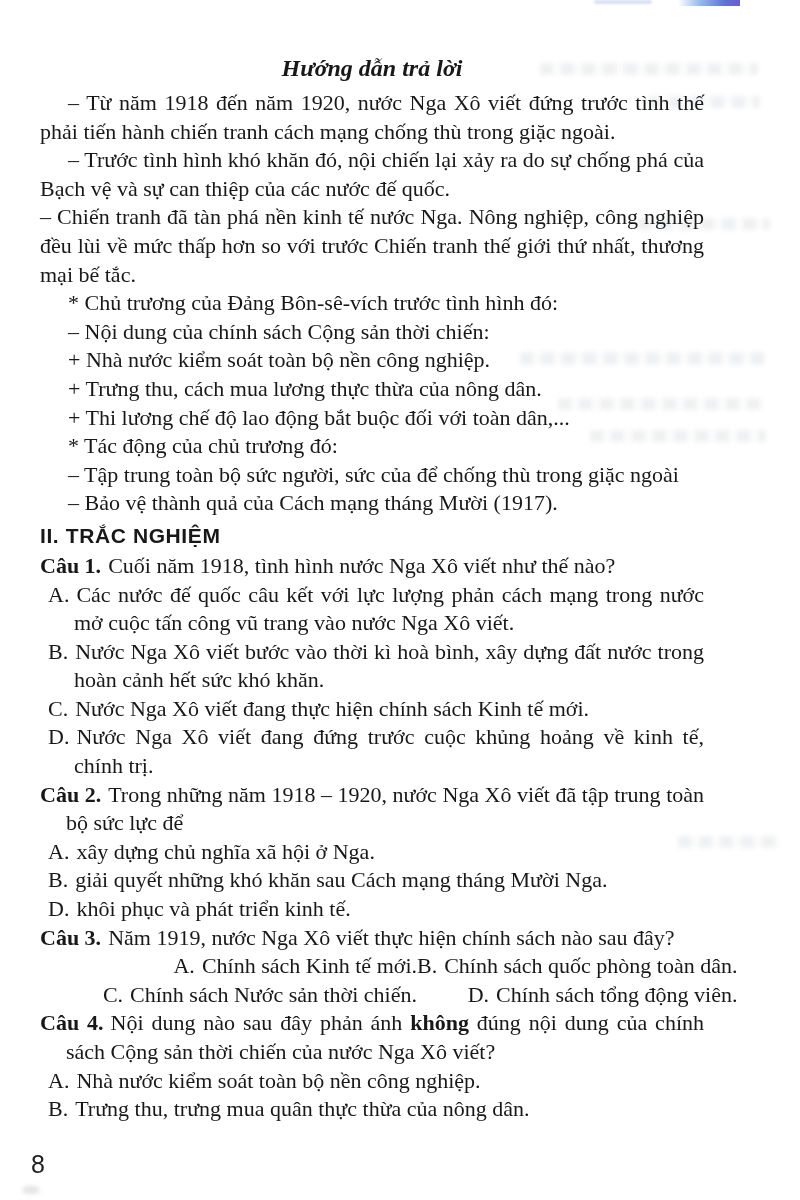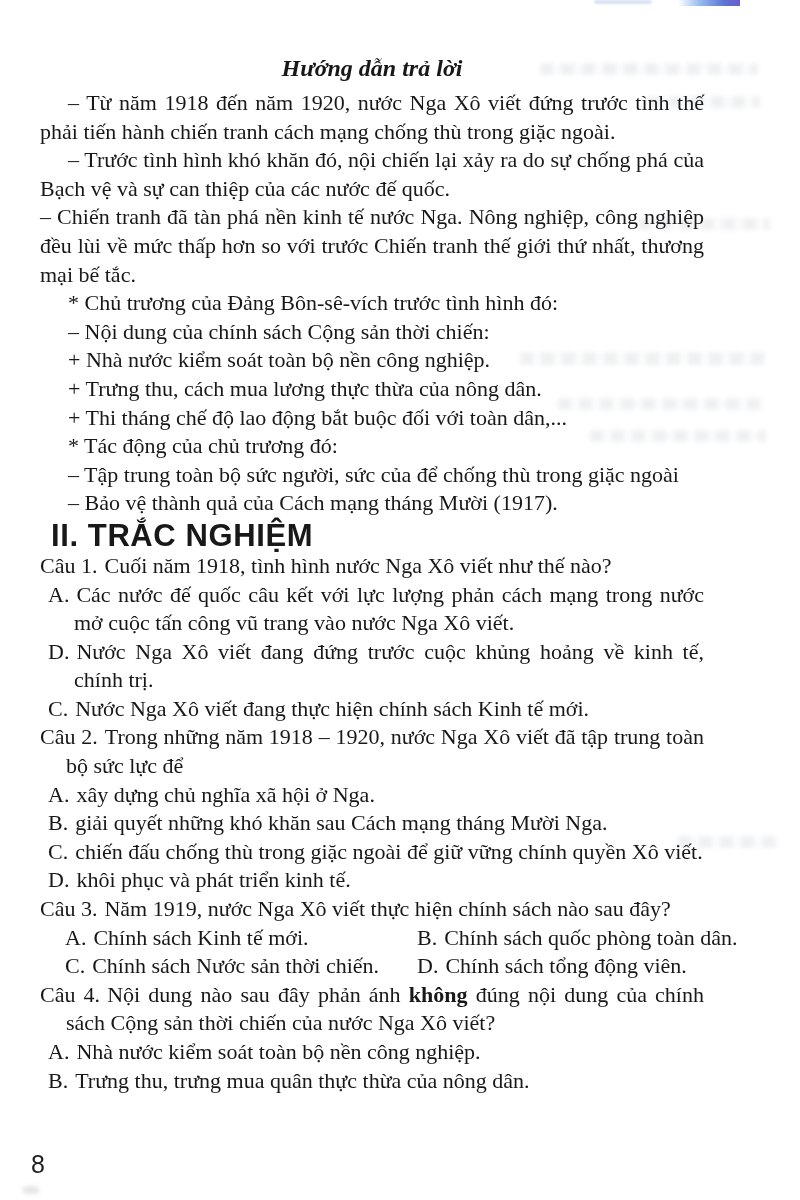--- a/index.html
+++ b/index.html
@@ -26,51 +26,51 @@
     font-weight: bold;
     font-style: italic;
     margin: 0 0 5px 0;
     line-height: 32px;
   }
   .para { margin: 0; text-align: justify; }
   .para.indent { text-indent: 28px; }
 
   .section-heading {
     font-family: "Liberation Sans", "DejaVu Sans", sans-serif;
-    font-size: 31px;
+    font-size: 21px;
     font-weight: bold;
     letter-spacing: 0.6px;
-    margin: 3px 0 2px 11px;
+    margin: 3px 0 2px 0;
     line-height: 29px;
   }
 
   .question { margin: 0; }
   .qline {
     margin: 0;
     text-align: justify;
     padding-left: 26px;
     text-indent: -26px;
   }
-  .qlabel { font-weight: normal; margin-right: 7px; }
+  .qlabel { font-weight: bold; margin-right: 7px; }
   .q-bold { font-weight: bold; }
 
   .opt {
     margin-left: 8px;
     padding-left: 26px;
     text-indent: -26px;
     text-align: justify;
   }
   .opt-label { margin-right: 7px; }
 
   .opt-grid {
     margin-left: 25px;
     display: grid;
     grid-template-columns: 352px auto;
   }
-  .opt-grid .opt-cell { white-space: nowrap; }
+  .opt-grid .opt-cell { white-space: nowrap; text-align: right; }
 
   .page-number {
     position: absolute;
     left: 31px;
     top: 1150px;
     font-family: "Liberation Sans", "DejaVu Sans", sans-serif;
     font-size: 25px;
     color: #1f1f1f;
   }
 
@@ -123,42 +123,42 @@
     <h1 class="title">Hướng dẫn trả lời</h1>
 
     <section>
       <p class="para indent">– Từ năm 1918 đến năm 1920, nước Nga Xô viết đứng trước tình thế phải tiến hành chiến tranh cách mạng chống thù trong giặc ngoài.</p>
       <p class="para indent">– Trước tình hình khó khăn đó, nội chiến lại xảy ra do sự chống phá của Bạch vệ và sự can thiệp của các nước đế quốc.</p>
       <p class="para">– Chiến tranh đã tàn phá nền kinh tế nước Nga. Nông nghiệp, công nghiệp đều lùi về mức thấp hơn so với trước Chiến tranh thế giới thứ nhất, thương mại bế tắc.</p>
       <p class="para indent">* Chủ trương của Đảng Bôn-sê-vích trước tình hình đó:</p>
       <p class="para indent">– Nội dung của chính sách Cộng sản thời chiến:</p>
       <p class="para indent">+ Nhà nước kiểm soát toàn bộ nền công nghiệp.</p>
       <p class="para indent">+ Trưng thu, cách mua lương thực thừa của nông dân.</p>
-      <p class="para indent">+ Thi tháng chế độ lao động bắt buộc đối với toàn dân,...</p>
+      <p class="para indent">+ Thi lương chế độ lao động bắt buộc đối với toàn dân,...</p>
       <p class="para indent">* Tác động của chủ trương đó:</p>
       <p class="para indent">– Tập trung toàn bộ sức người, sức của để chống thù trong giặc ngoài</p>
       <p class="para indent">– Bảo vệ thành quả của Cách mạng tháng Mười (1917).</p>
     </section>
 
     <h2 class="section-heading">II. TRẮC NGHIỆM</h2>
 
     <section>
 
       <div class="question">
         <p class="qline"><span class="qlabel">Câu 1.</span><span>Cuối năm 1918, tình hình nước Nga Xô viết như thế nào?</span></p>
         <div class="opt"><span class="opt-label">A.</span><span>Các nước đế quốc câu kết với lực lượng phản cách mạng trong nước mở cuộc tấn công vũ trang vào nước Nga Xô viết.</span></div>
+        <div class="opt"><span class="opt-label">B.</span><span>Nước Nga Xô viết bước vào thời kì hoà bình, xây dựng đất nước trong hoàn cảnh hết sức khó khăn.</span></div>
+        <div class="opt"><span class="opt-label">C.</span><span>Nước Nga Xô viết đang thực hiện chính sách Kinh tế mới.</span></div>
         <div class="opt"><span class="opt-label">D.</span><span>Nước Nga Xô viết đang đứng trước cuộc khủng hoảng về kinh tế, chính trị.</span></div>
-        <div class="opt"><span class="opt-label">C.</span><span>Nước Nga Xô viết đang thực hiện chính sách Kinh tế mới.</span></div>
       </div>
 
       <div class="question">
         <p class="qline"><span class="qlabel">Câu 2.</span><span>Trong những năm 1918 – 1920, nước Nga Xô viết đã tập trung toàn bộ sức lực để</span></p>
         <div class="opt"><span class="opt-label">A.</span><span>xây dựng chủ nghĩa xã hội ở Nga.</span></div>
         <div class="opt"><span class="opt-label">B.</span><span>giải quyết những khó khăn sau Cách mạng tháng Mười Nga.</span></div>
-        <div class="opt"><span class="opt-label">C.</span><span>chiến đấu chống thù trong giặc ngoài để giữ vững chính quyền Xô viết.</span></div>
         <div class="opt"><span class="opt-label">D.</span><span>khôi phục và phát triển kinh tế.</span></div>
       </div>
 
       <div class="question">
         <p class="qline"><span class="qlabel">Câu 3.</span><span>Năm 1919, nước Nga Xô viết thực hiện chính sách nào sau đây?</span></p>
         <div class="opt-grid">
           <div class="opt-cell"><span class="opt-label">A.</span><span>Chính sách Kinh tế mới.</span></div>
           <div class="opt-cell"><span class="opt-label">B.</span><span>Chính sách quốc phòng toàn dân.</span></div>
           <div class="opt-cell"><span class="opt-label">C.</span><span>Chính sách Nước sản thời chiến.</span></div>
           <div class="opt-cell"><span class="opt-label">D.</span><span>Chính sách tổng động viên.</span></div>

